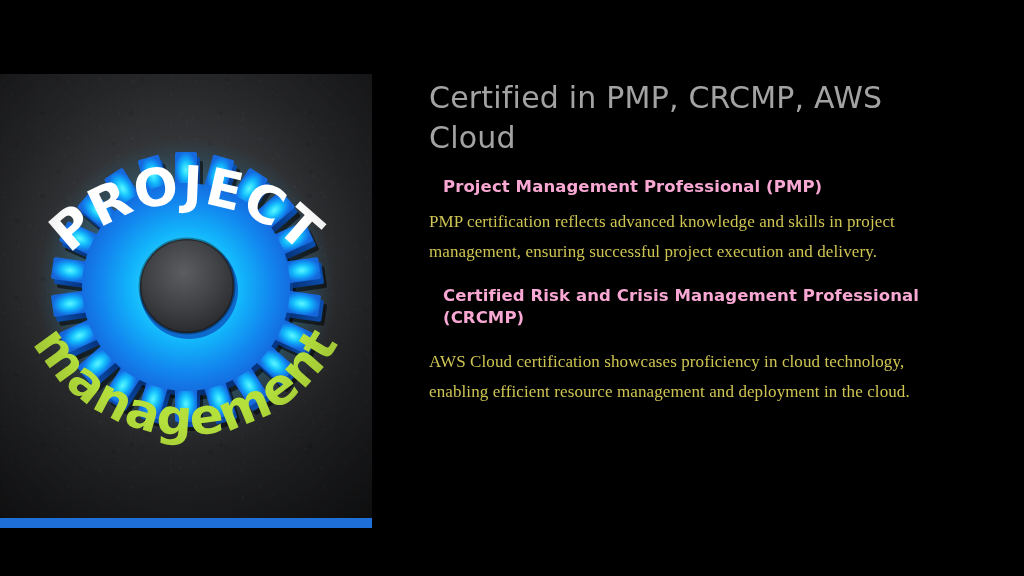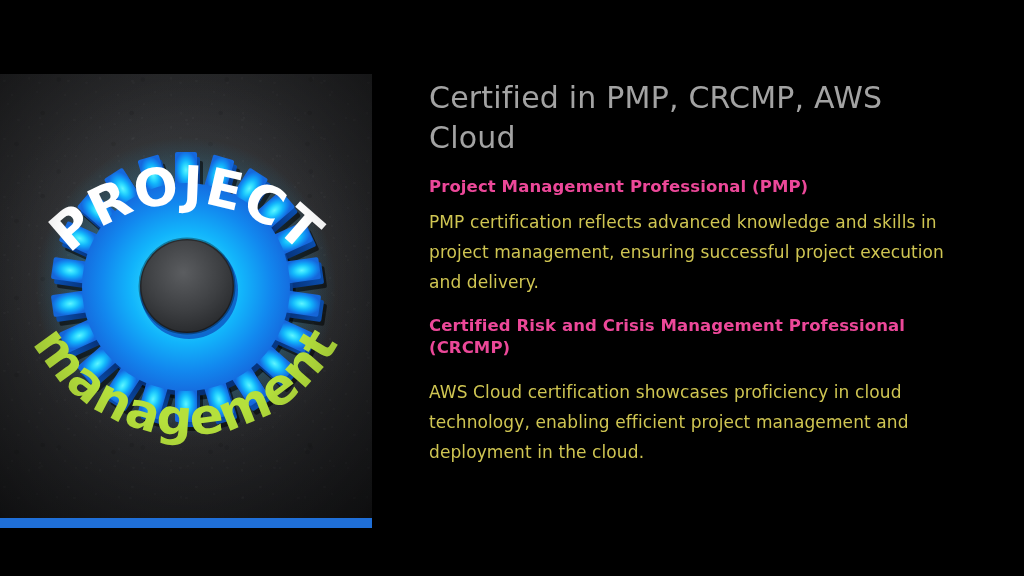--- a/index.html
+++ b/index.html
@@ -95,35 +95,36 @@
     font-size: 30px;
     font-weight: 400;
     line-height: 40px;
     letter-spacing: .2px;
     margin: 0 0 18px 0;
     max-width: 505px;
   }
   .section { margin-bottom: 18px; }
   .section:last-child { margin-bottom: 0; }
   .section-heading {
-    color: #ec4899;
+    color: #f9a8d4;
     font-size: 16.5px;
     font-weight: 700;
     line-height: 22px;
     letter-spacing: .1px;
-    margin: 0 0 9px 0;
+    margin: 0 0 9px 14px;
   }
   .section-body {
     color: #cfc552;
     font-size: 17px;
     font-weight: 400;
     line-height: 30px;
     letter-spacing: .1px;
     margin: 0;
     max-width: 530px;
+    font-family: Liberation Serif, serif;
   }
 </style>
 </head>
 <body>
 
 <div class="slide">
 
   <div class="image-panel">
     <div class="chalk-bg"></div>
     <div class="chalk-noise"></div>
@@ -263,17 +264,17 @@
     <div class="section">
       <h2 class="section-heading">Project Management Professional (PMP)</h2>
       <p class="section-body">PMP certification reflects advanced knowledge and skills in project management, ensuring successful project execution and delivery.</p>
     </div>
 
     <div class="section">
       <h2 class="section-heading">Certified Risk and Crisis Management Professional (CRCMP)</h2>
     </div>
 
     <div class="section">
-      <p class="section-body">AWS Cloud certification showcases proficiency in cloud technology, enabling efficient project management and deployment in the cloud.</p>
+      <p class="section-body">AWS Cloud certification showcases proficiency in cloud technology, enabling efficient resource management and deployment in the cloud.</p>
     </div>
 
   </div>
 </div>
 
 </body></html>

